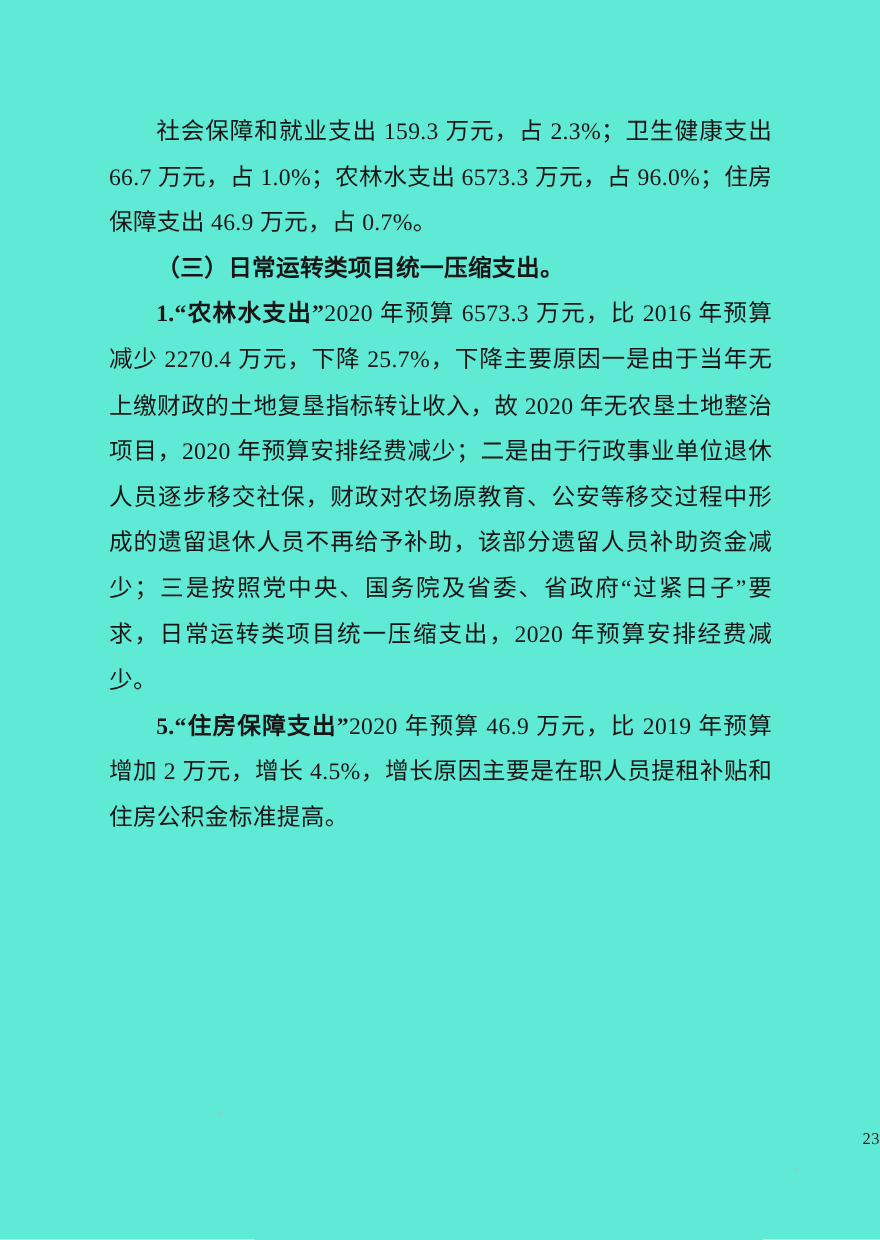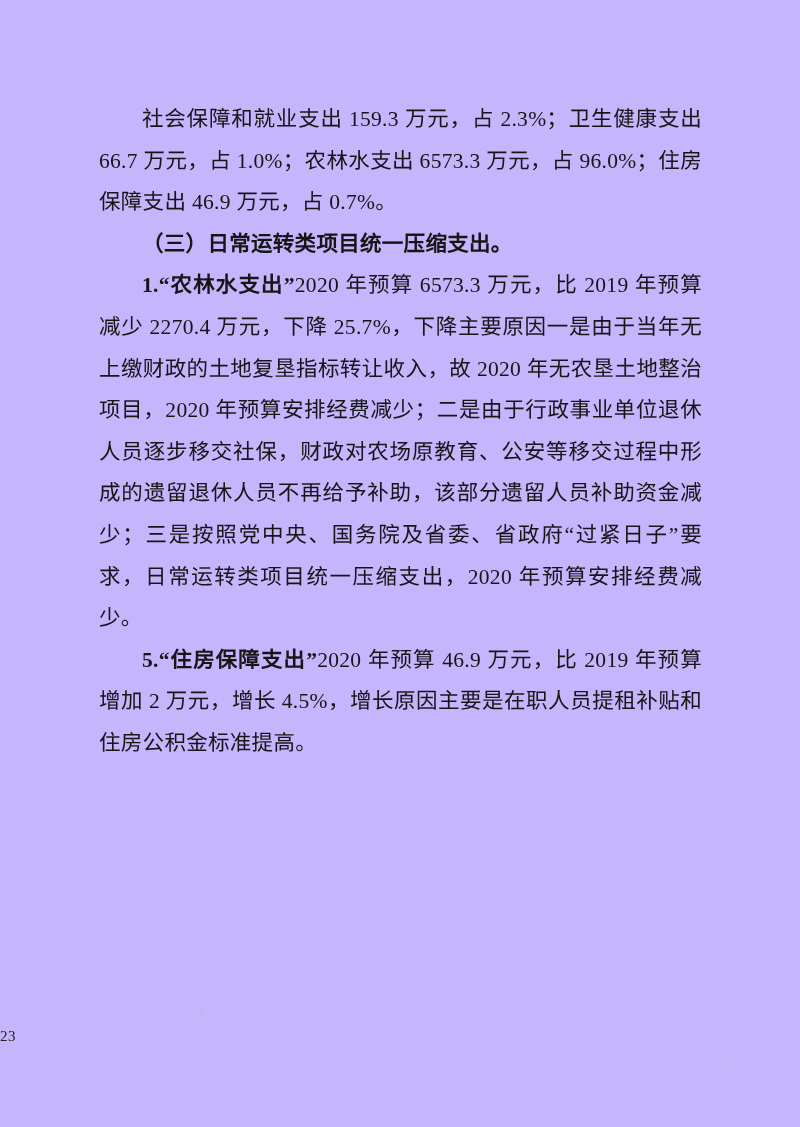--- a/index.html
+++ b/index.html
@@ -4,21 +4,21 @@
 <style>
   html, body {
     margin: 0;
     padding: 0;
     background: #ffffff;
   }
   .page {
     position: relative;
     width: 800px;
     height: 1127px;
-    background: #c4b5fd;
+    background: #5eead4;
     overflow: hidden;
     font-family: "Liberation Serif", "DejaVu Serif", serif;
     color: #161616;
   }
   .content {
     position: absolute;
     left: 99px;
     top: 99px;
     width: 603px;
     font-size: 21.5px;
@@ -36,21 +36,21 @@
     font-weight: 700;
   }
   .seg-bold {
     font-weight: 700;
   }
   .page-number {
     position: absolute;
     top: 1026px;
     left: 0;
     width: 800px;
-    text-align: left;
+    text-align: right;
     font-size: 15px;
     line-height: 20px;
     color: #222222;
     letter-spacing: 0.5px;
   }
   
   .speck {
     position: absolute;
     background: #b9b9bd;
     border-radius: 1px;
@@ -64,21 +64,21 @@
 <div class="page">
 
   <div class="content">
 
     <p><span>社会保障和就业支出 159.3 万元，占 2.3%；卫生健康支出 66.7 万元，占 1.0%；农林水支出 6573.3 万元，占 96.0%；住房保障支出 46.9 万元，占 0.7%。</span></p>
 
     <p class="heading"><span>（三）日常运转类项目统一压缩支出。</span></p>
 
 
 
-    <p><span class="seg-bold">1.“农林水支出”</span><span>2020 年预算 6573.3 万元，比 2019 年预算减少 2270.4 万元，下降 25.7%，下降主要原因一是由于当年无上缴财政的土地复垦指标转让收入，故 2020 年无农垦土地整治项目，2020 年预算安排经费减少；二是由于行政事业单位退休人员逐步移交社保，财政对农场原教育、公安等移交过程中形成的遗留退休人员不再给予补助，该部分遗留人员补助资金减少；三是按照党中央、国务院及省委、省政府“过紧日子”要求，日常运转类项目统一压缩支出，2020 年预算安排经费减少。</span></p>
+    <p><span class="seg-bold">1.“农林水支出”</span><span>2020 年预算 6573.3 万元，比 2016 年预算减少 2270.4 万元，下降 25.7%，下降主要原因一是由于当年无上缴财政的土地复垦指标转让收入，故 2020 年无农垦土地整治项目，2020 年预算安排经费减少；二是由于行政事业单位退休人员逐步移交社保，财政对农场原教育、公安等移交过程中形成的遗留退休人员不再给予补助，该部分遗留人员补助资金减少；三是按照党中央、国务院及省委、省政府“过紧日子”要求，日常运转类项目统一压缩支出，2020 年预算安排经费减少。</span></p>
 
     <p><span class="seg-bold">5.“住房保障支出”</span><span>2020 年预算 46.9 万元，比 2019 年预算增加 2 万元，增长 4.5%，增长原因主要是在职人员提租补贴和住房公积金标准提高。</span></p>
 
   </div>
 
   <div class="page-number">23</div>
 
   <div class="speck speck-1"></div>
   <div class="speck speck-2"></div>
 

